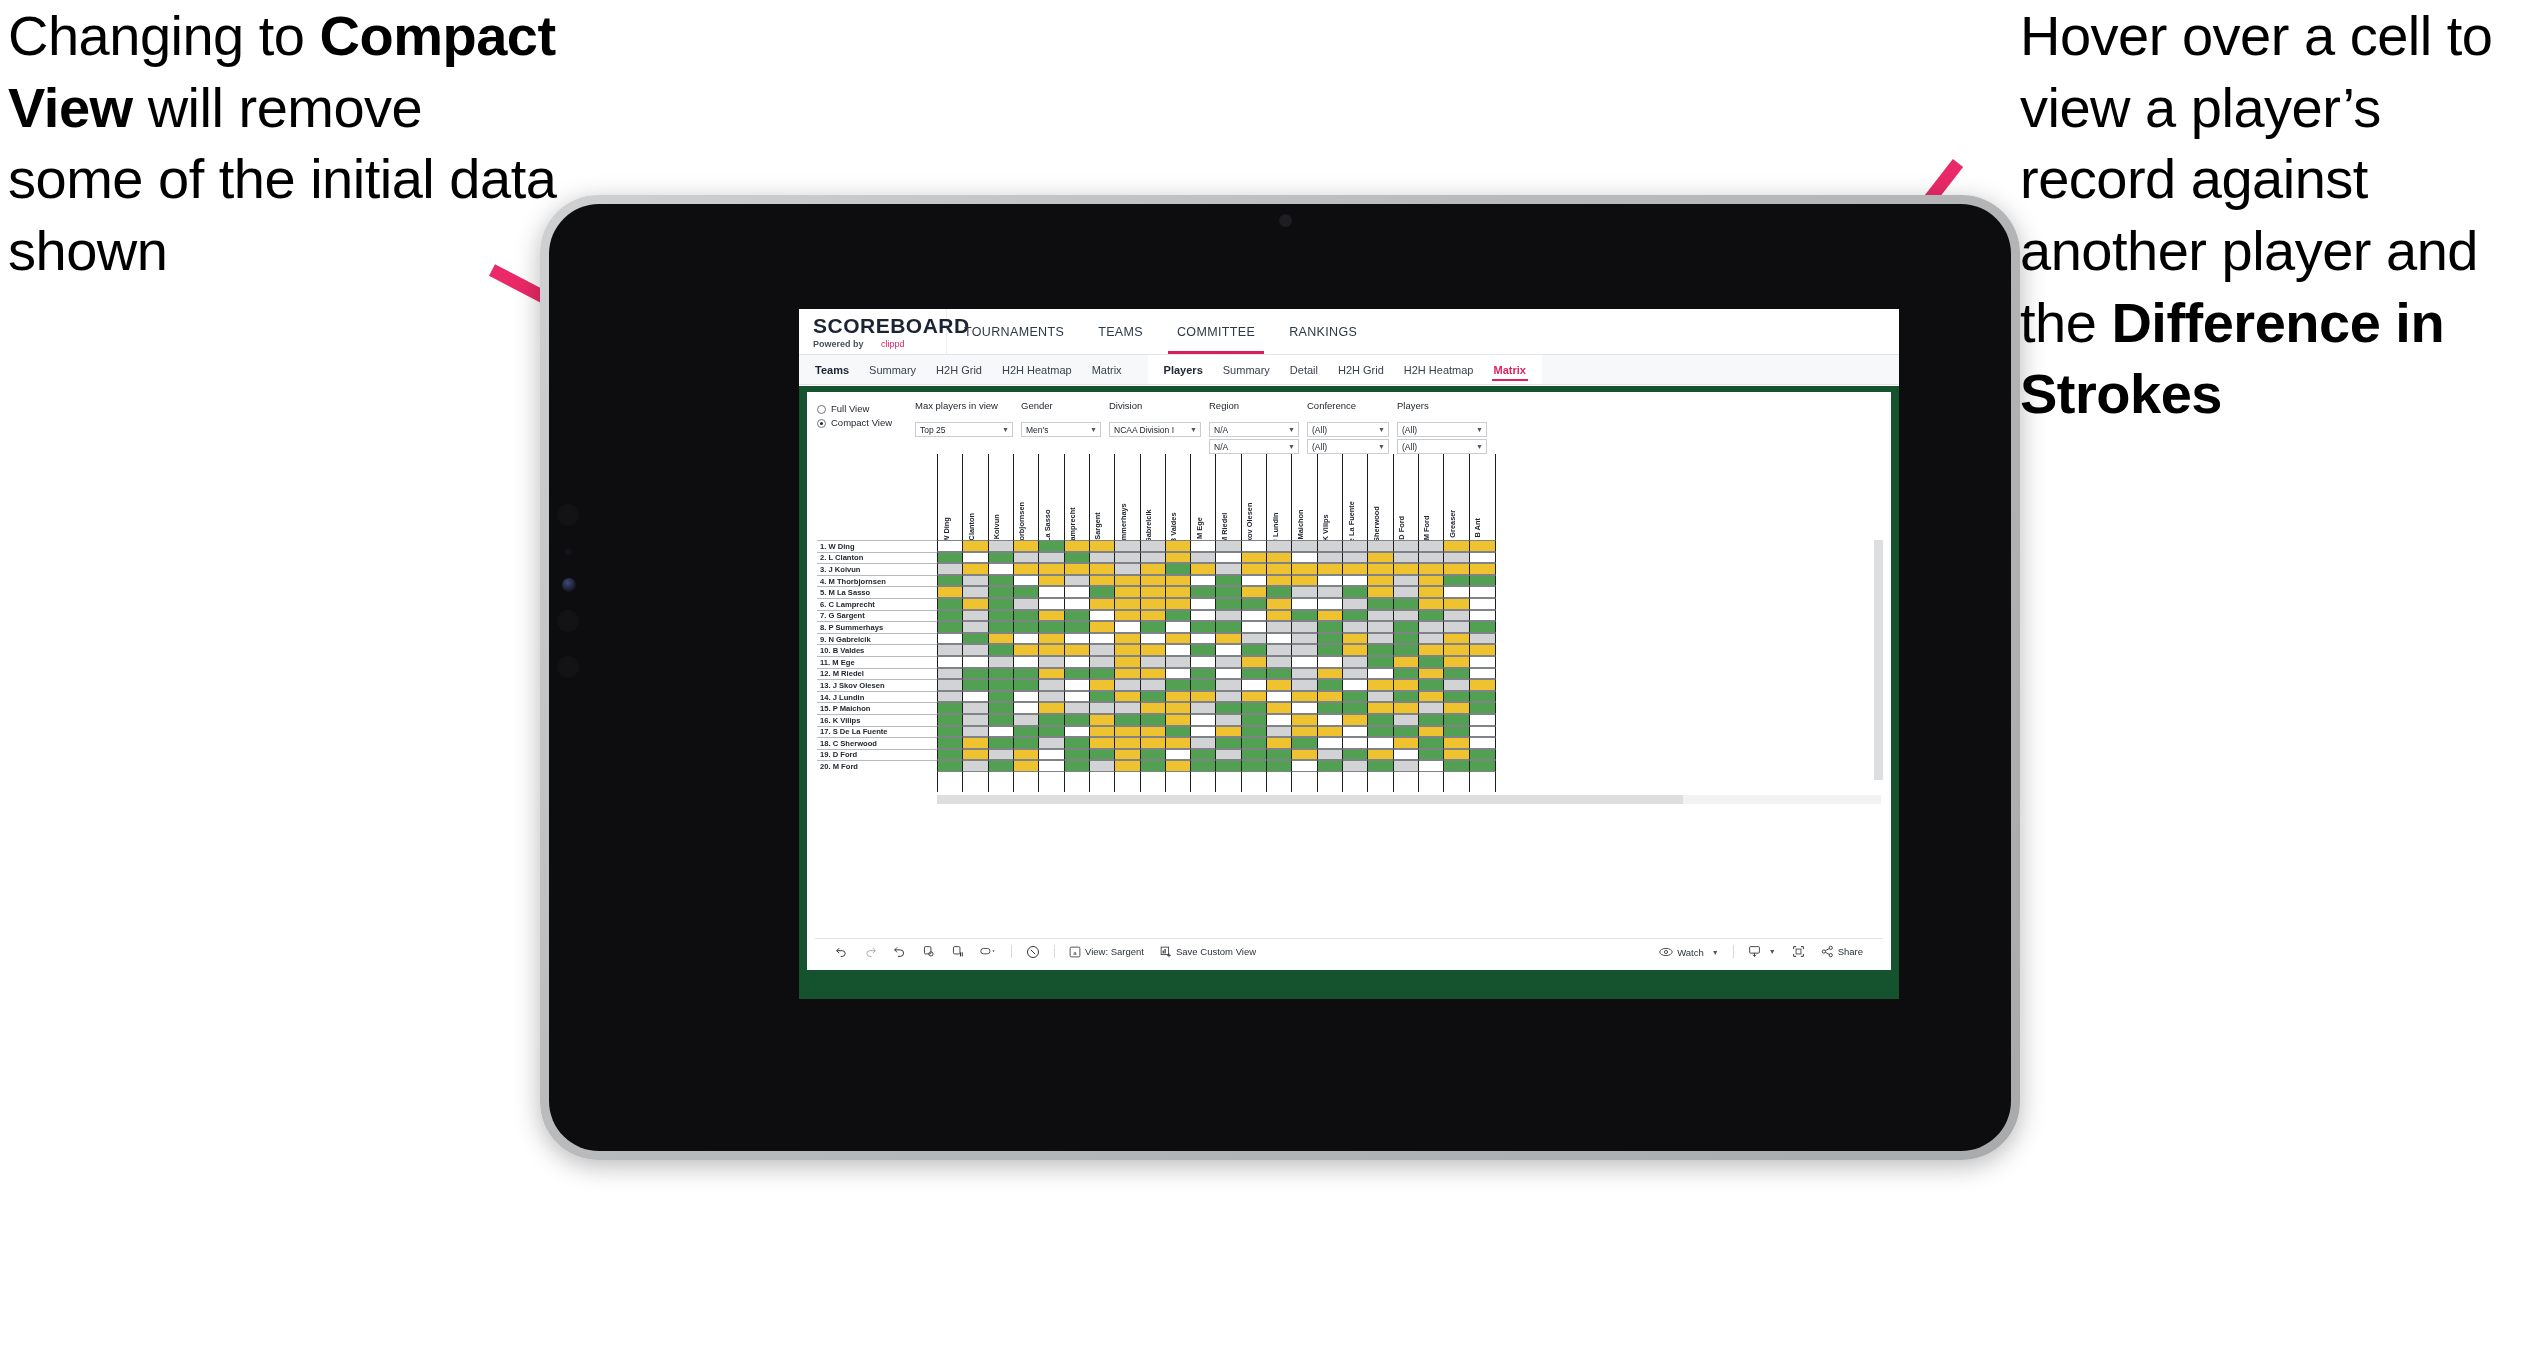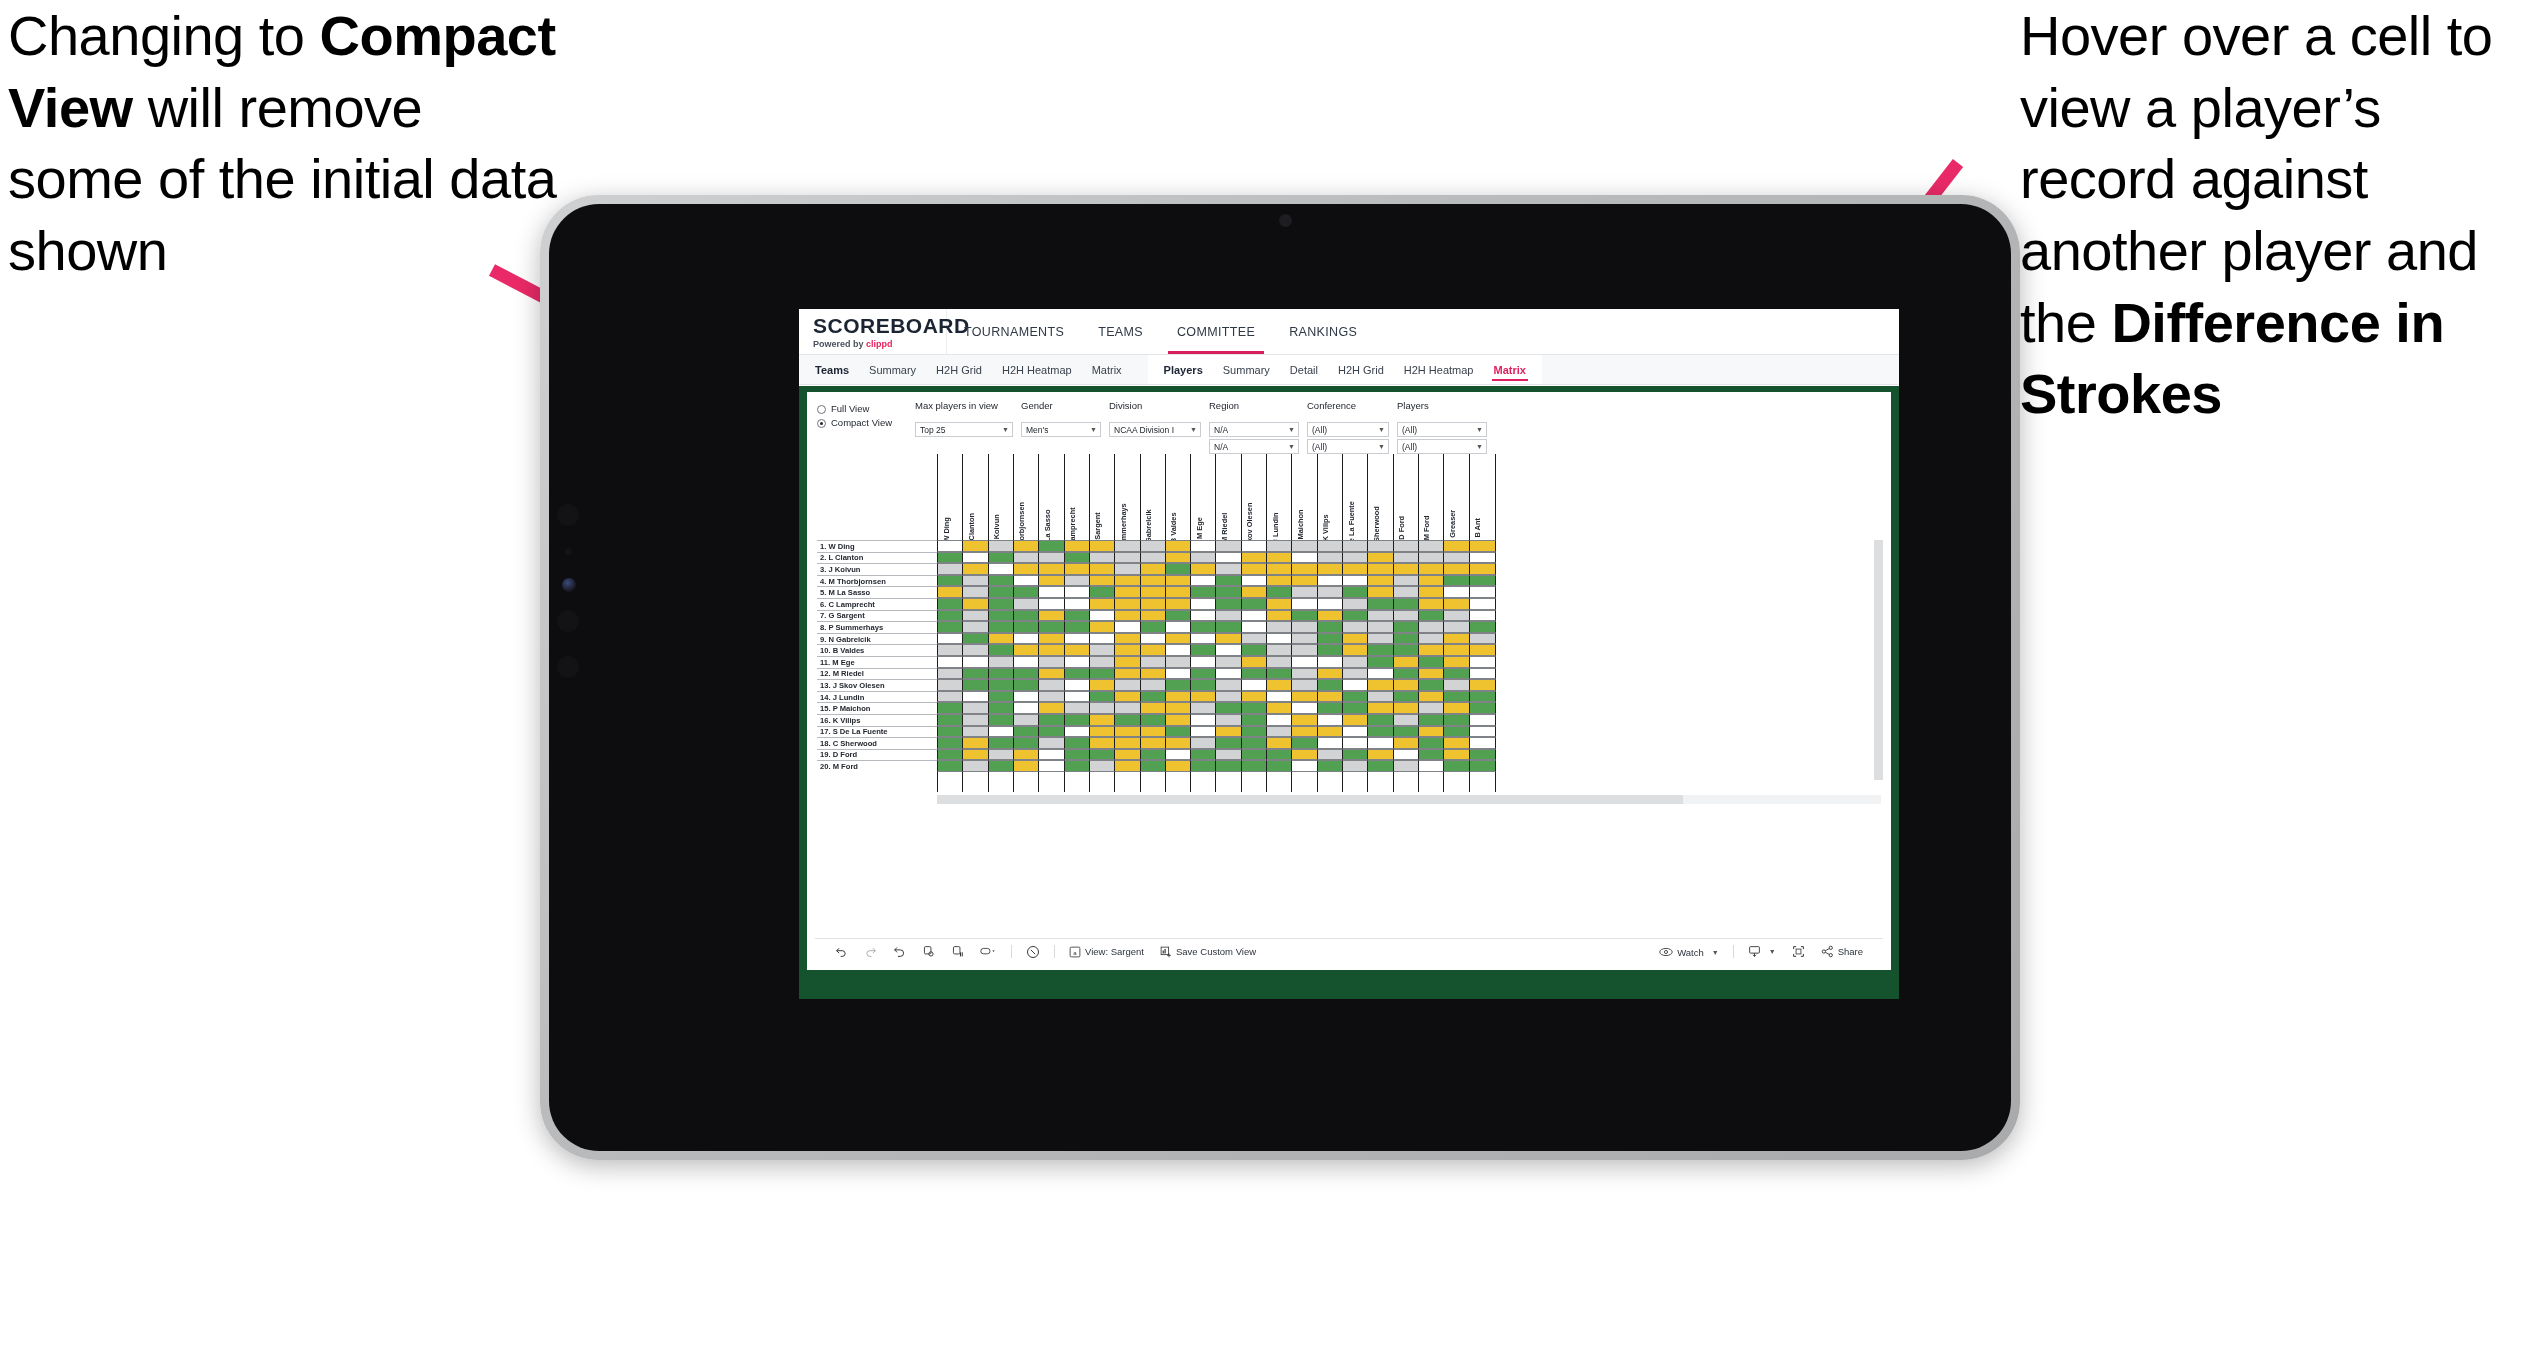--- a/index.html
+++ b/index.html
@@ -41,21 +41,21 @@
     font-family: "Liberation Sans", sans-serif;
   }
 
   
   #topnav { height: 46px; background:#fff; border-bottom:1px solid #e3e5e8; display:flex; align-items:stretch; }
   #brand { width: 148px; display:flex; flex-direction:column; justify-content:center; padding-left:14px;
            border-right:1px solid #eceef0; }
   #brand .logo { font-family:"Liberation Sans", sans-serif; font-weight:900; font-size:21px; letter-spacing:0.5px;
                  color:#1b2432; line-height:1; transform: scaleX(1.0);}
   #brand .sub { font-size:9px; color:#4a525e; margin-top:3px; font-weight:600; }
-  #brand .sub .pink { color:#e8215f; font-weight:700; }
+  #brand .sub .pink { color:#e8215f; font-weight:400;margin-left:15px; }
   .topnav-item { display:flex; align-items:center; padding:0 17px; font-size:12.5px; color:#2f3845;
                  letter-spacing:.35px; position:relative; cursor:pointer; }
   .topnav-item.active::after { content:""; position:absolute; left:8px; right:8px; bottom:0; height:3px; background:#d81e5b; }
 
   
   #subnav { height: 30px; background:#f7f8f9; border-bottom:1px solid #e3e5e8; display:flex; align-items:center; }
   .subgroup { display:flex; align-items:center; height:100%; padding:0 6px; }
   #subgroup2 { background:#fff; margin-left:10px; }
   .subnav-item { font-size:11px; color:#39414d; padding:0 10px; line-height:30px; cursor:pointer; position:relative; }
   .subnav-item.head { font-weight:700; color:#1b2432; }

